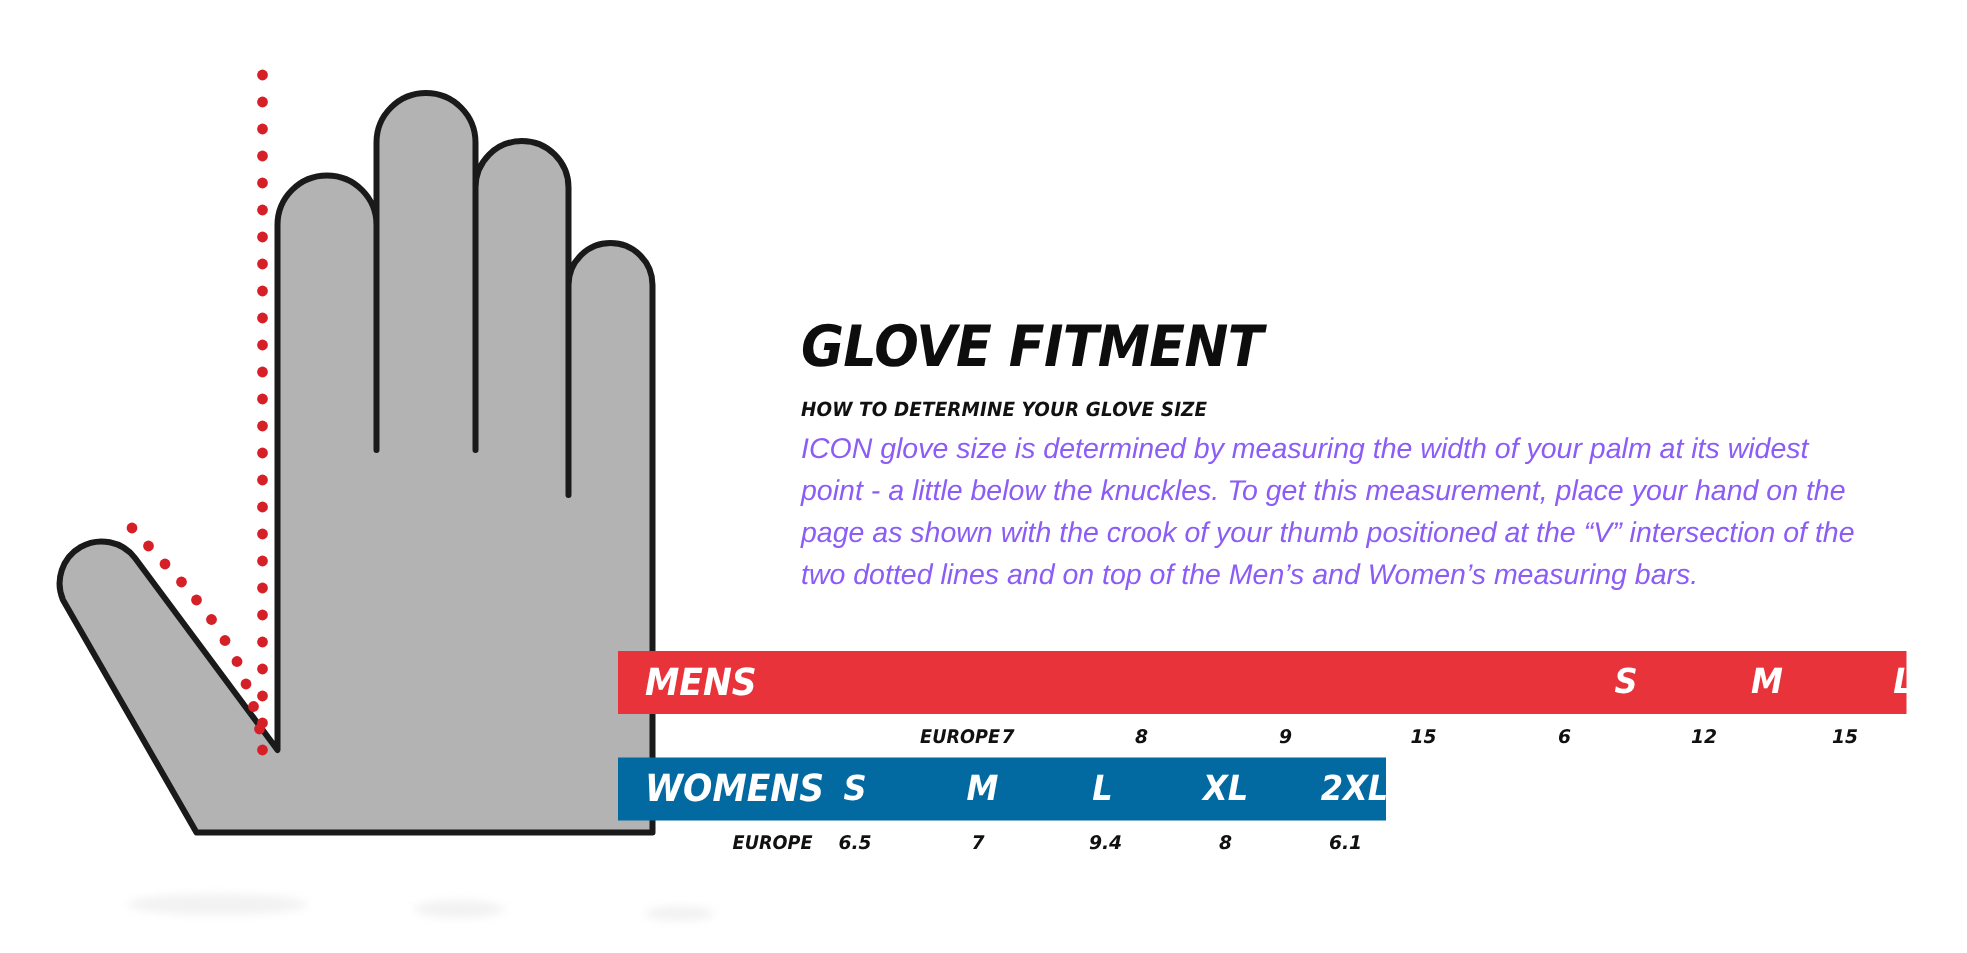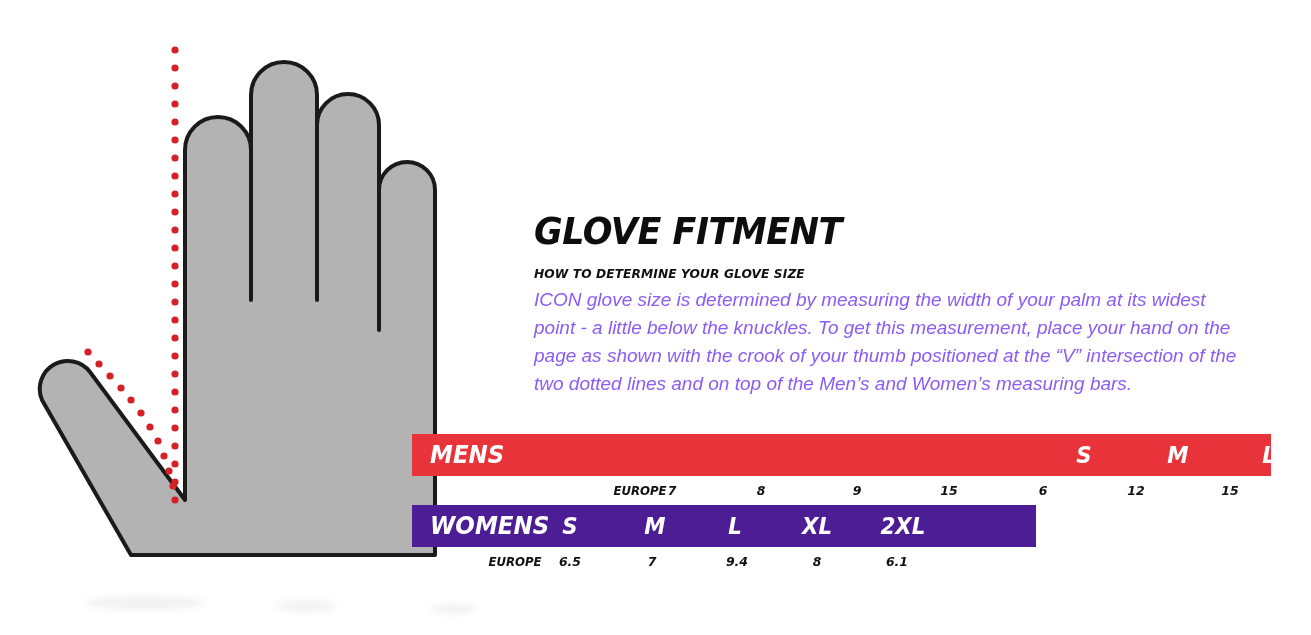--- a/index.html
+++ b/index.html
@@ -87,23 +87,23 @@
   .bar-mens {
     left: 412px;
     top: 434px;
     width: 859px;
     height: 42px;
     background: #e8333a;
   }
   .bar-womens {
     left: 412px;
     top: 505px;
-    width: 624px;
+    width: 512px;
     height: 42px;
-    background: #4c1d95;
+    background: #0369a1;
   }
   .bar-label {
     font-family: "DejaVu Sans", sans-serif;
     font-weight: bold;
     font-size: 25px;
     color: #ffffff;
     letter-spacing: 0px;
     transform: scaleX(0.92);
     transform-origin: left center;
     position: absolute;

